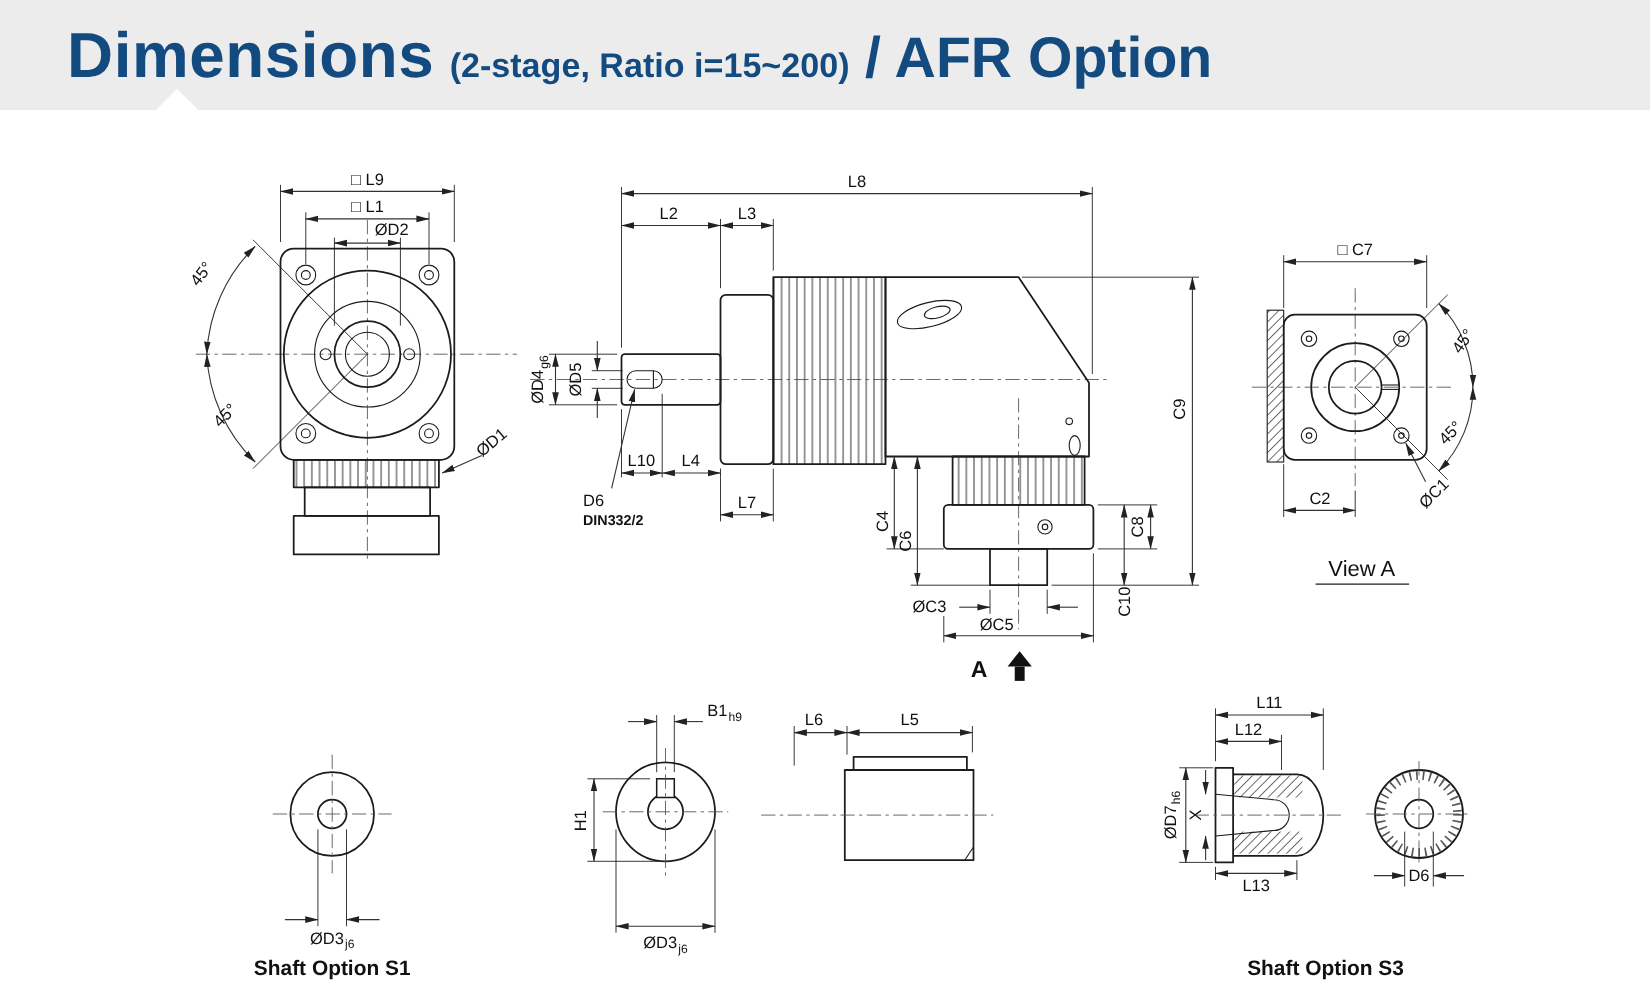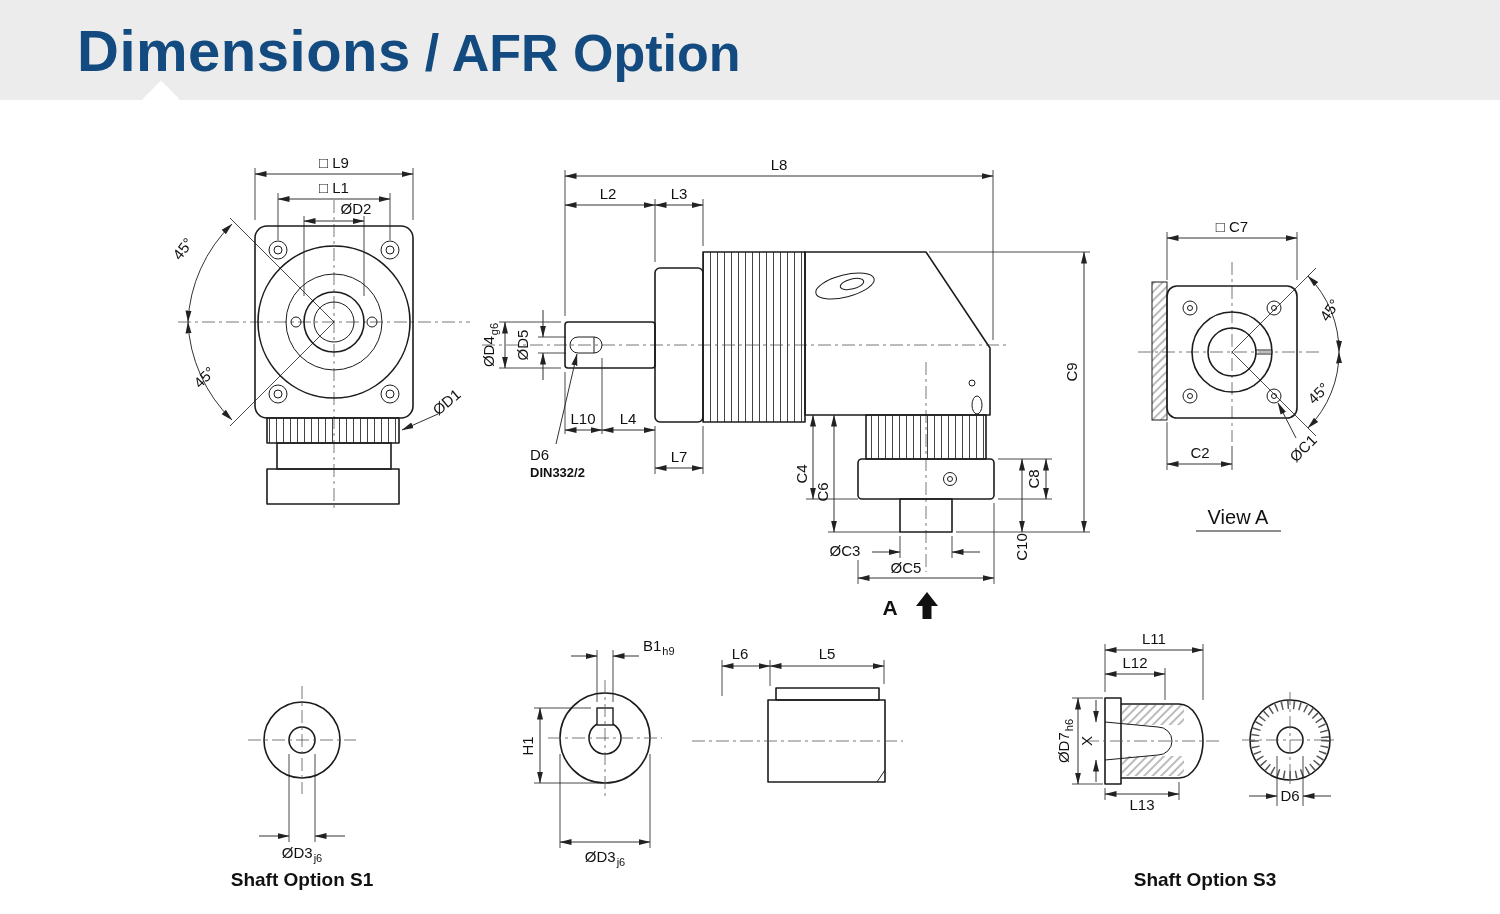--- a/index.html
+++ b/index.html
@@ -1,19 +1,19 @@
 <!DOCTYPE html>
 <html style="--header-bg: #ececec; --header-text: #134b80; --line: #1c1c1c;"><head>
 <meta charset="utf-8">
 <style>
   *{margin:0;padding:0;box-sizing:border-box}
   html,body{width:1500px;height:914px;background:#fff;overflow:hidden;position:relative;
     font-family:"Liberation Sans",sans-serif;color:#111}
   .header{position:absolute;top:0;left:0;width:1500px;height:100px;background:var(--header-bg,#ececec);
-    display:flex;align-items:center;padding-left:77px}
+    display:flex;align-items:center;padding-left:61px}
   .title-row{display:flex;align-items:baseline;white-space:nowrap}
   .t-main{font-size:58px;font-weight:bold;color:var(--header-text,#134b80);letter-spacing:.5px}
   .t-sub{font-size:31px;font-weight:bold;color:var(--header-text,#134b80);margin-left:14px}
   .t-series{font-size:52px;font-weight:bold;color:var(--header-text,#134b80);margin-left:14px}
   .notch{position:absolute;left:148px;top:86px;width:26px;height:26px;background:#fff;transform:rotate(45deg)}
   .drawing{position:absolute;top:100px;left:0}
   
   .ol{fill:none;stroke:var(--line,#1c1c1c);stroke-width:1.6;stroke-linejoin:round}
   .olf{fill:#fff;stroke:var(--line,#1c1c1c);stroke-width:1.4}
   .dt{fill:none;stroke:var(--line,#1c1c1c);stroke-width:1}
@@ -29,20 +29,21 @@
   .viewcap{font-family:"Liberation Sans",sans-serif;font-size:20px;fill:#111}
   .abig{font-family:"Liberation Sans",sans-serif;font-size:21px;font-weight:bold;fill:#111}
   .din{font-family:"Liberation Sans",sans-serif;font-size:13px;font-weight:bold;fill:#111}
 </style>
 </head>
 <body>
 
 <header class="header">
   <div class="title-row">
     <span class="t-main">Dimensions</span>
+    <span class="t-sub">(2-stage, Ratio i=15~200)</span>
     <span class="t-series">/ AFR Option</span>
   </div>
 </header>
 <div class="notch"></div>
 
 <svg class="drawing" width="1500" height="814" viewBox="0 0 1500 814" xmlns="http://www.w3.org/2000/svg">
   <defs>
     <marker id="arr" viewBox="0 0 12 8" refX="11.5" refY="4" markerWidth="12" markerHeight="8" markerUnits="userSpaceOnUse" orient="auto-start-reverse">
       <path d="M0,1 L12,4 L0,7 Z" fill="#222"></path>
     </marker>

